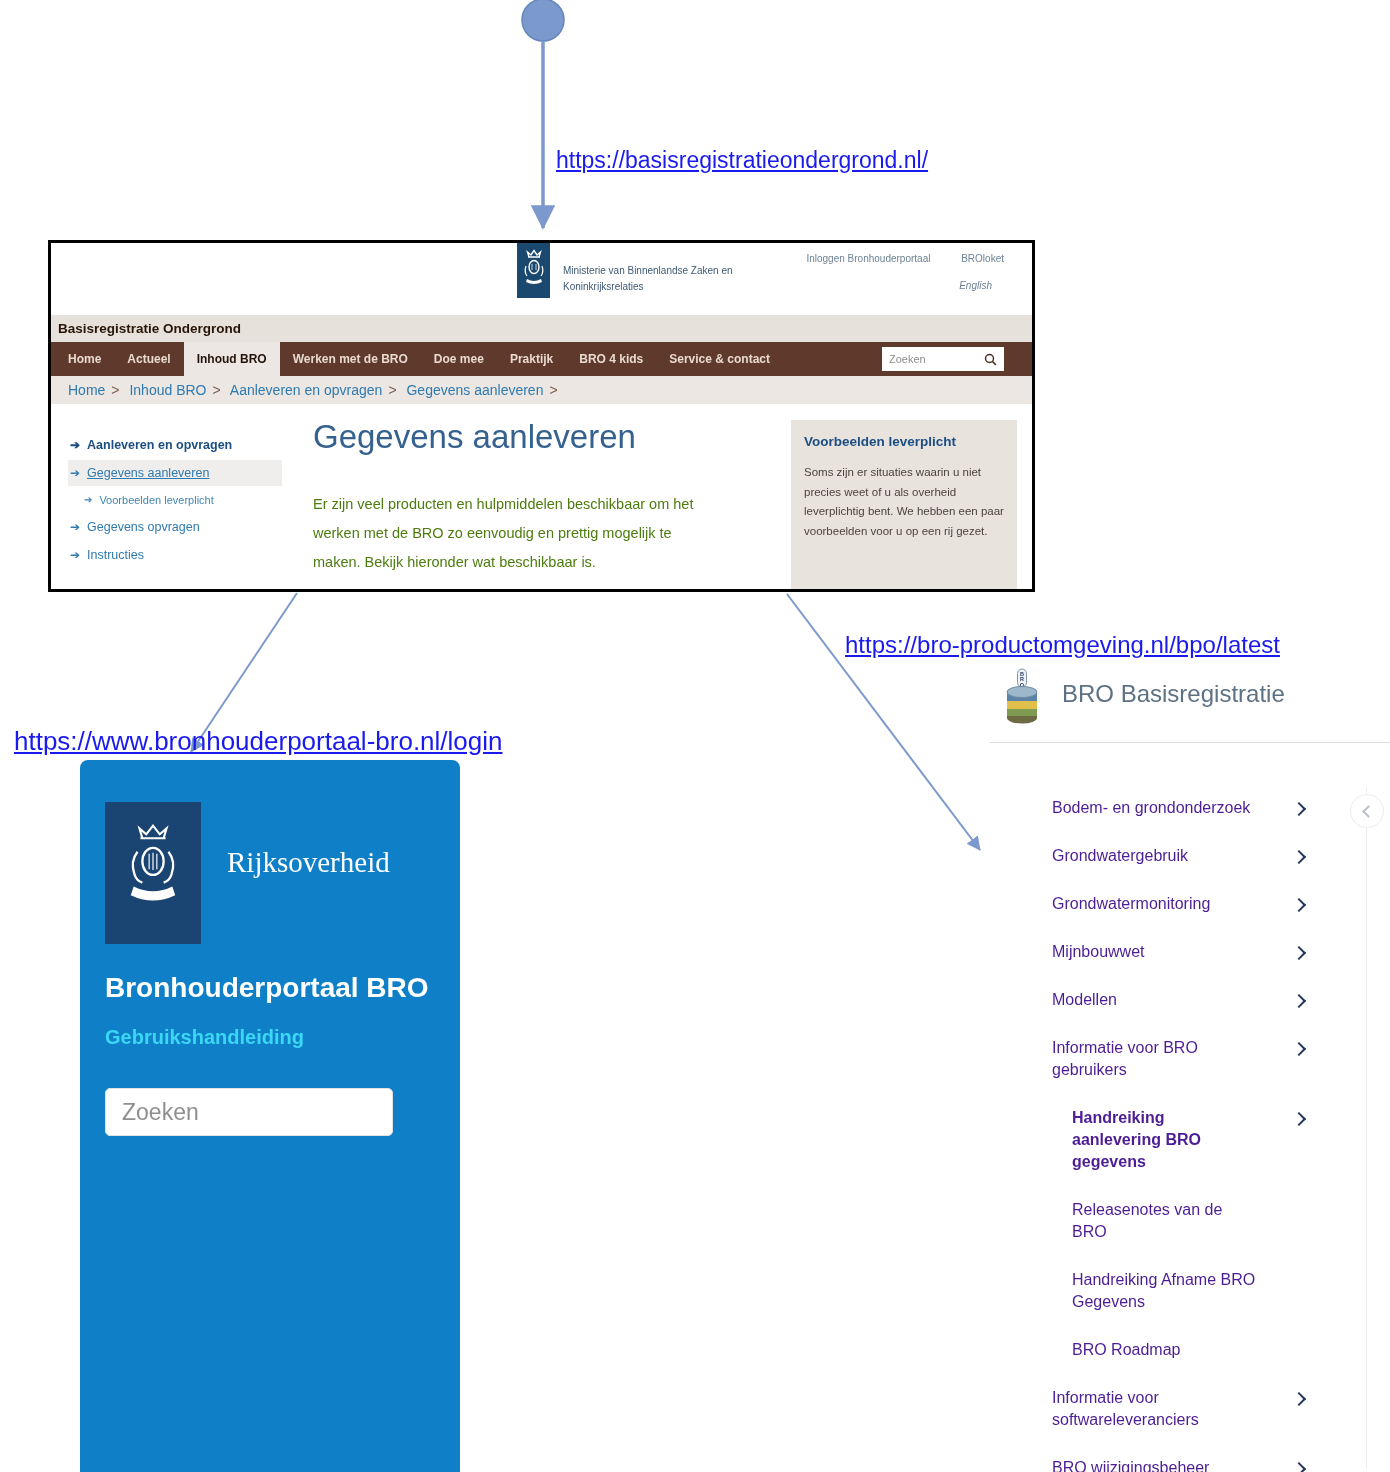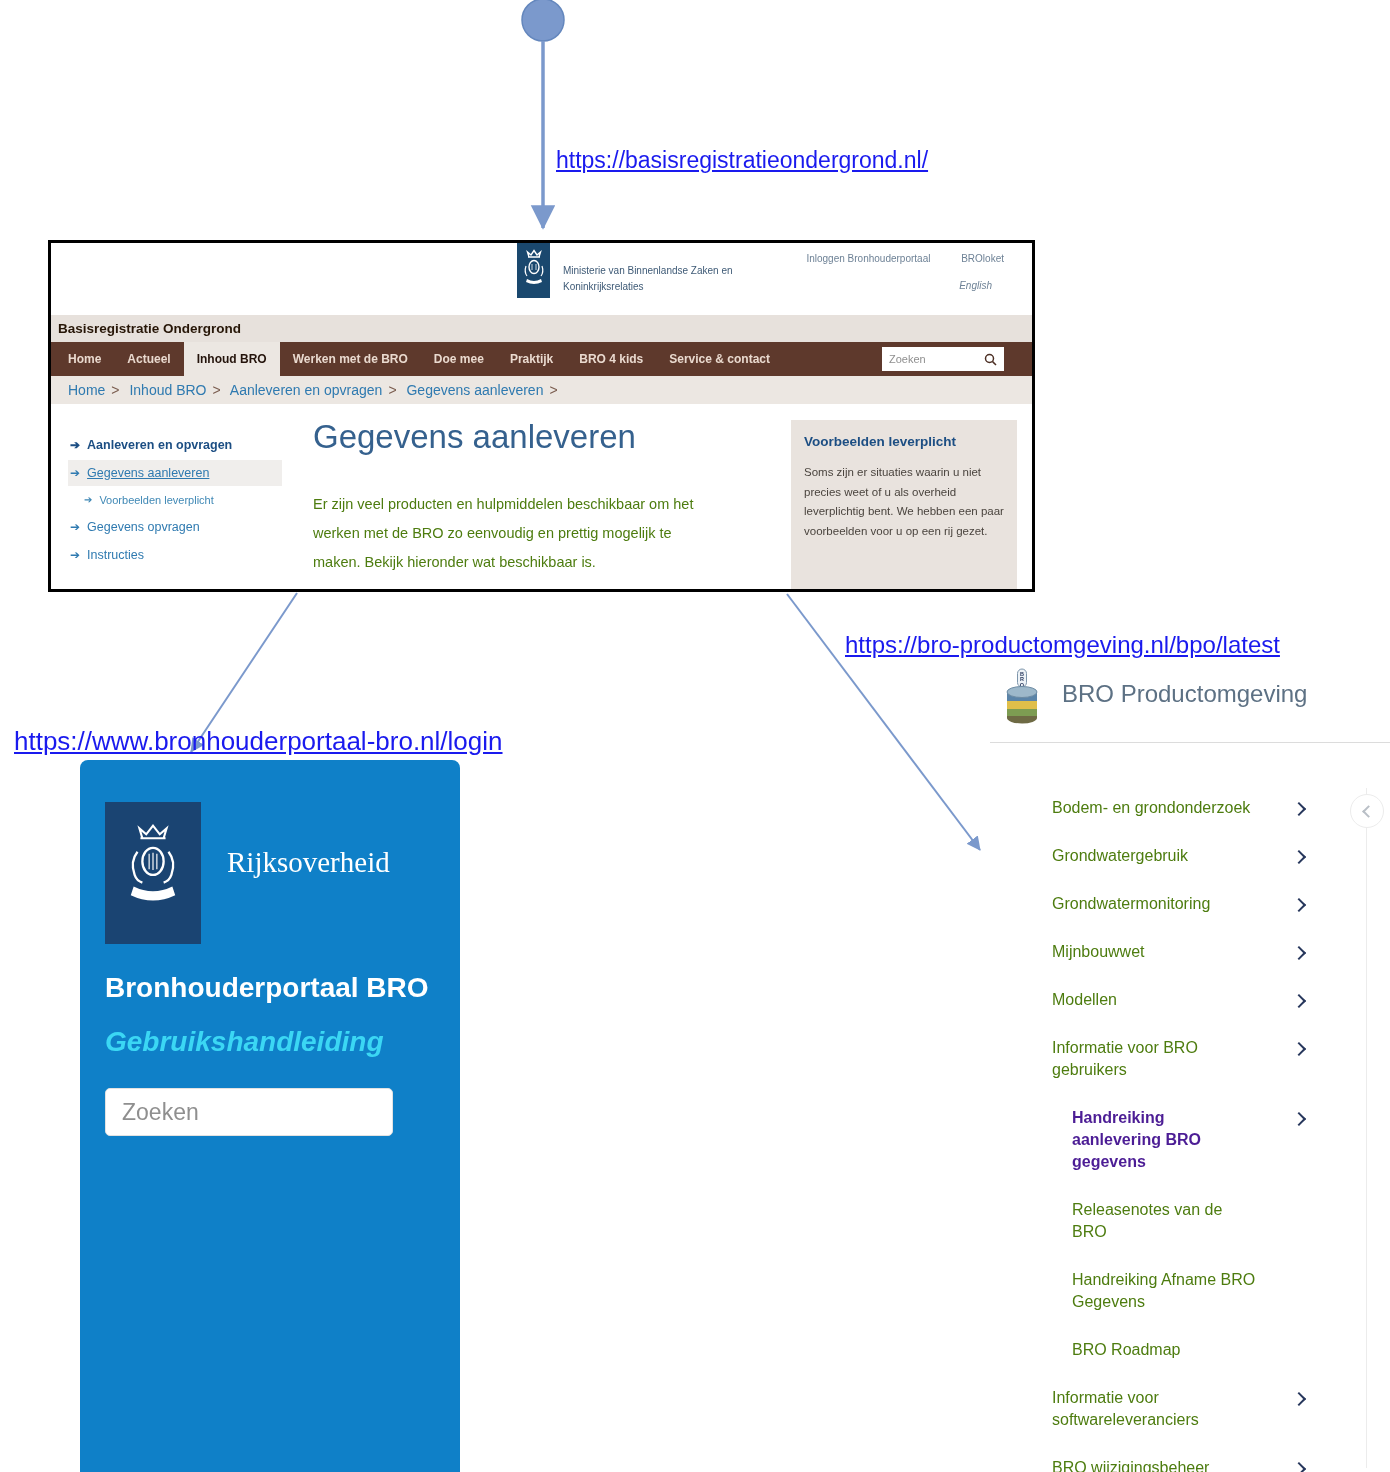--- a/index.html
+++ b/index.html
@@ -44,36 +44,36 @@
   .s1-main p{margin:34px 0 13px;font-size:14.5px;line-height:29px;color:#4d7c0f;width:400px;}
   .s1-aside{position:absolute;left:740px;top:16px;width:200px;bottom:0;background:#e9e3de;padding:14px 13px 0;}
   .s1-aside h2{margin:0 0 14px;font-size:13.5px;color:#1c4e83;}
   .s1-aside p{margin:0;font-size:11.5px;line-height:19.5px;color:#4a443e;}
 
   
   .shot2{position:absolute;left:80px;top:760px;width:380px;height:828px;background:#0f80c8;border-radius:8px 8px 0 0;z-index:1;text-align:center;}
   .gov-logo{position:absolute;left:25px;top:42px;width:96px;height:142px;background:#1a4472;display:flex;align-items:center;justify-content:center;}
   .gov-name{position:absolute;left:147px;top:86px;font-family:"Liberation Serif",serif;font-size:29px;color:#fff;}
   .portal-title{position:absolute;left:25px;top:212px;font-size:28px;font-weight:bold;color:#fff;}
-  .portal-subtitle{position:absolute;left:25px;top:266px;font-size:28px;font-weight:bold;color:#3bd7f4;font-style:italic;}
+  .portal-subtitle{position:absolute;left:25px;top:266px;font-size:20px;font-weight:bold;color:#3bd7f4;}
   .portal-search{position:absolute;left:25px;top:328px;width:270px;height:46px;background:#fff;border-radius:5px;border:1px solid #e2e2e2;display:flex;align-items:center;padding-left:16px;font-size:23px;color:#8f8f8f;cursor:text;}
   .portal-menu{position:absolute;left:25px;top:438px;}
   .portal-menu-item{font-size:24px;font-weight:bold;color:#cee0f1;line-height:37px;cursor:pointer;}
 
   
   .shot3{position:absolute;left:990px;top:658px;width:400px;height:814px;background:#fff;z-index:1;}
   .pe-logo{position:absolute;left:10px;top:10px;width:44px;height:58px;}
   .pe-title{position:absolute;left:72px;top:22px;font-size:24px;color:#5d7184;}
   .pe-divider{position:absolute;left:0;top:84px;width:400px;height:1px;background:#dcdcdc;}
   .pe-vline{position:absolute;left:376px;top:130px;width:1px;bottom:4px;background:#ececec;}
   .pe-collapse{position:absolute;left:360px;top:136px;width:32px;height:32px;border-radius:50%;background:#fff;border:1px solid #ececec;display:flex;align-items:center;justify-content:center;cursor:pointer;}
   .chev-left{width:7px;height:7px;border-left:2px solid #b9bfc6;border-bottom:2px solid #b9bfc6;transform:rotate(45deg);margin-left:3px;}
   .pe-menu{position:absolute;left:62px;top:126px;width:258px;padding-top:13px;}
   .pe-item{display:flex;justify-content:space-between;margin-bottom:26px;cursor:pointer;}
-  .pe-label{width:205px;font-size:16px;line-height:22px;color:#4d7c0f;}
+  .pe-label{width:205px;font-size:16px;line-height:22px;color:#4c1d95;}
   .pe-item.bold .pe-label{font-weight:bold;color:#4c1d95;}
   .pe-item.sub{margin-left:20px;}
   .pe-item.sub .pe-label{width:185px;}
   .chev-right{width:8px;height:8px;border-right:2.6px solid #27375c;border-top:2.6px solid #27375c;transform:rotate(45deg);margin-top:7px;margin-right:6px;flex:0 0 auto;}
   .pe-item.no-chevron .chev-right{visibility:hidden;}
 </style>
 </head>
 <body>
 
 <div class="canvas">
@@ -224,21 +224,21 @@
       <rect x="17.5" y="1" width="9" height="18" rx="4.5" fill="#eef3f7" stroke="#7d95ab" stroke-width="1"></rect>
       <text x="22" y="7.5" font-size="5.5" font-weight="bold" fill="#27375c" text-anchor="middle" font-family="Liberation Sans, sans-serif">B</text>
       <text x="22" y="13" font-size="5.5" font-weight="bold" fill="#27375c" text-anchor="middle" font-family="Liberation Sans, sans-serif">R</text>
       <text x="22" y="18.5" font-size="5.5" font-weight="bold" fill="#27375c" text-anchor="middle" font-family="Liberation Sans, sans-serif">O</text>
       <rect x="7" y="24" width="30" height="9" fill="#5b84a8"></rect>
       <rect x="7" y="33" width="30" height="8" fill="#e0bf4a"></rect>
       <rect x="7" y="41" width="30" height="7" fill="#7d9c52"></rect>
       <path d="M7 48 v2 a15 5.5 0 0 0 30 0 v-2 z" fill="#6e6a44"></path>
       <ellipse cx="22" cy="24" rx="15" ry="5.5" fill="#9db8ca" stroke="#6d8ba3" stroke-width="1"></ellipse>
     </svg>
-    <span class="pe-title">BRO Productomgeving</span>
+    <span class="pe-title">BRO Basisregistratie</span>
     <div class="pe-divider"></div>
     <div class="pe-vline"></div>
     <div class="pe-collapse">
       <span class="chev-left"></span>
     </div>
     <div class="pe-menu">
 
         <div class="pe-item">
           <span class="pe-label">Bodem- en grondonderzoek</span>
           <span class="chev-right"></span>

